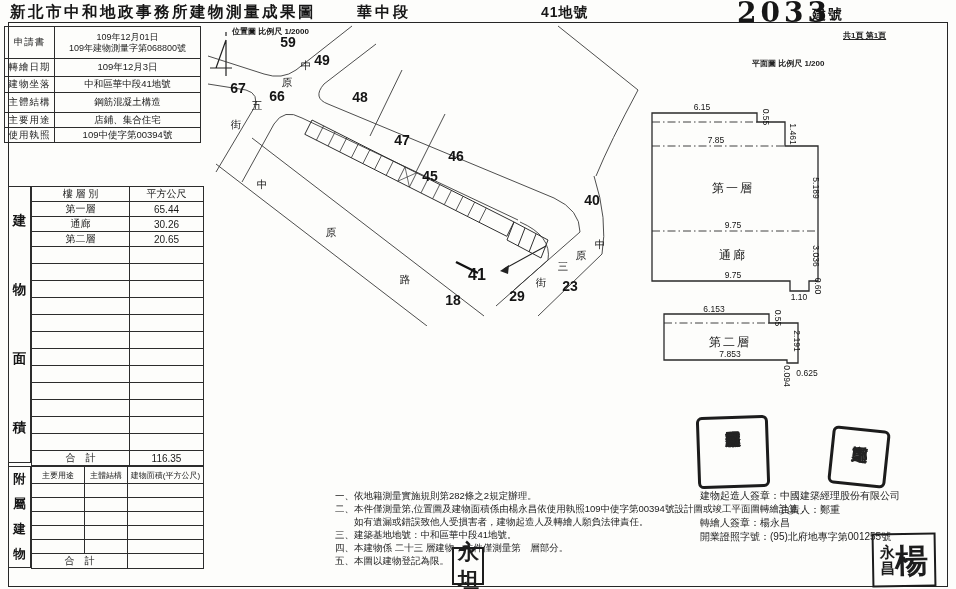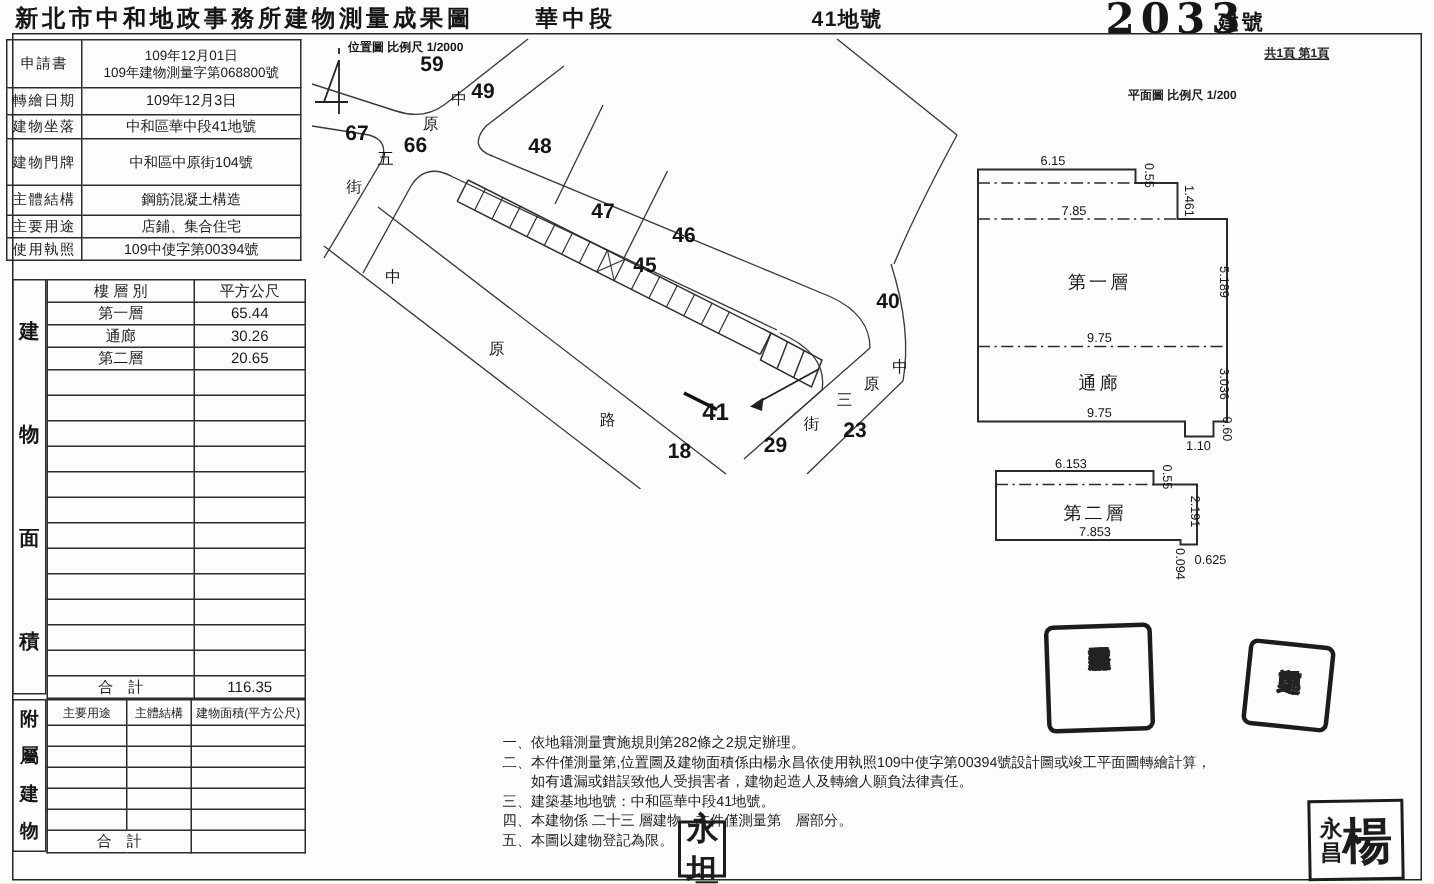--- a/index.html
+++ b/index.html
@@ -74,24 +74,20 @@
         <div class="two-line">109年建物測量字第068800號</div>
       </td>
     </tr>
     <tr style="height:18px">
       <td class="lbl">轉繪日期</td>
       <td class="val">109年12月3日</td>
     </tr>
     <tr style="height:16px">
       <td class="lbl">建物坐落</td>
       <td class="val">中和區華中段41地號</td>
-    </tr>
-    <tr style="height:31px">
-      <td class="lbl">建物門牌</td>
-      <td class="val">中和區中原街104號</td>
     </tr>
     <tr style="height:20px">
       <td class="lbl">主體結構</td>
       <td class="val">鋼筋混凝土構造</td>
     </tr>
     <tr style="height:15px">
       <td class="lbl">主要用途</td>
       <td class="val">店鋪、集合住宅</td>
     </tr>
     <tr style="height:15px">
@@ -350,20 +346,26 @@
 
   <div class="abs notes" style="left:335px;top:489px;">
     <div>一、依地籍測量實施規則第282條之2規定辦理。</div>
     <div>二、本件僅測量第,位置圖及建物面積係由楊永昌依使用執照109中使字第00394號設計圖或竣工平面圖轉繪計算，</div>
     <div class="cont">如有遺漏或錯誤致他人受損害者，建物起造人及轉繪人願負法律責任。</div>
     <div>三、建築基地地號：中和區華中段41地號。</div>
     <div>四、本建物係 二十三 層建物，本件僅測量第　層部分。</div>
     <div>五、本圖以建物登記為限。</div>
   </div>
 
+  <div class="abs sig" style="left:700px;top:489px;">
+    <div>建物起造人簽章：中國建築經理股份有限公司</div>
+    <div class="indent">負責人：鄭重</div>
+    <div>轉繪人簽章：楊永昌</div>
+    <div>開業證照字號：(95)北府地專字第001255號</div>
+  </div>
 
   <div class="abs seal" style="left:697px;top:416px;width:72px;height:72px;transform:rotate(-2deg);">
     <div class="seal-text" style="height:64px;font-size:15px;">中國建築經理股份有限公司</div>
   </div>
   <div class="abs seal" style="left:830px;top:428px;width:58px;height:58px;border-width:3px;transform:rotate(6deg);">
     <div class="seal-text" style="height:48px;font-size:16px;">鄭重之印</div>
   </div>
   <div class="abs stamp-box" style="left:452px;top:547px;width:32px;height:38px;font-size:21px;letter-spacing:3px;text-align:right;">
     <span>永坦</span>
   </div>

